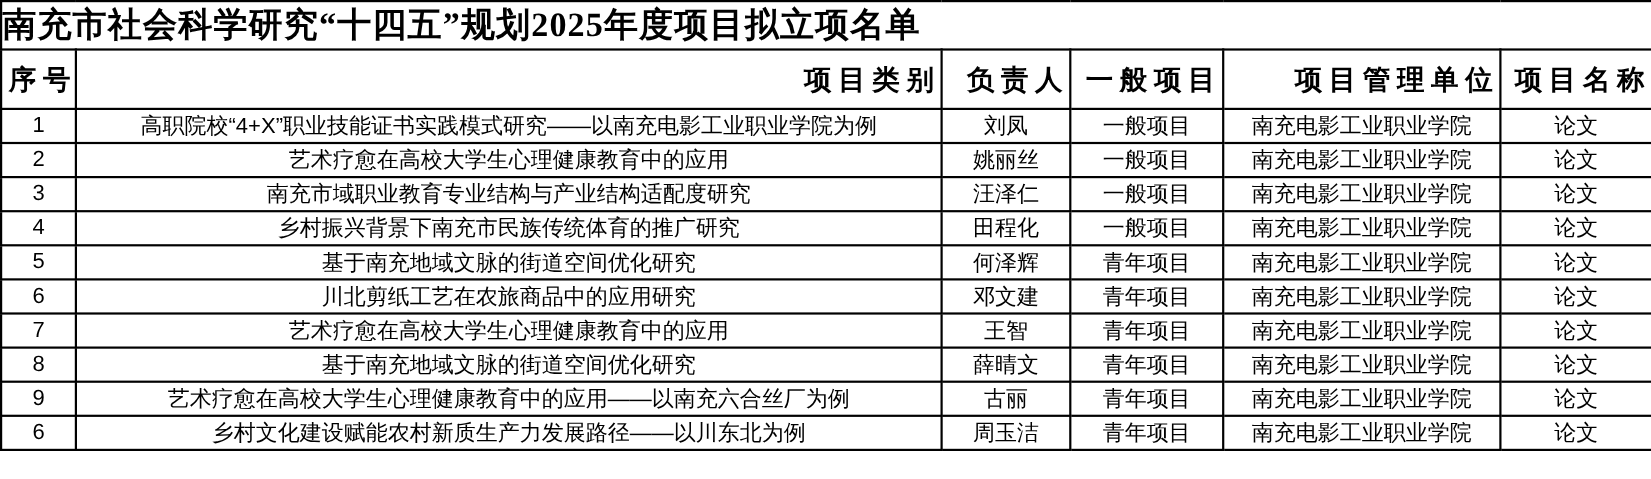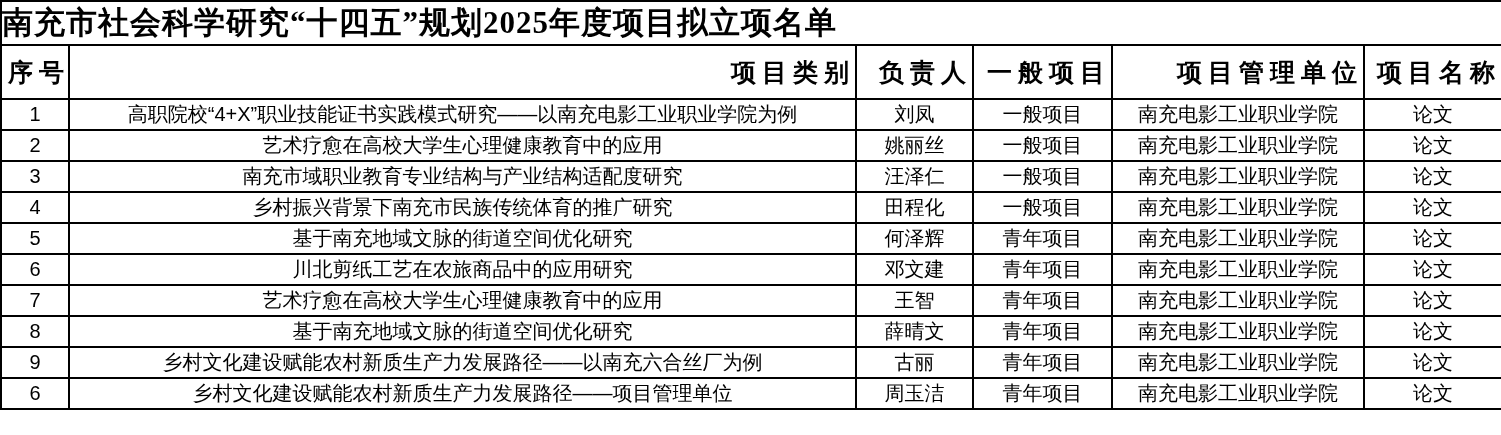--- a/index.html
+++ b/index.html
@@ -150,29 +150,29 @@
     <td class="c-no">8</td>
     <td class="c-name">基于南充地域文脉的街道空间优化研究</td>
     <td class="c-leader">薛晴文</td>
     <td class="c-cat">青年项目</td>
     <td class="c-unit">南充电影工业职业学院</td>
     <td class="c-form">论文</td>
   </tr>
 
   <tr>
     <td class="c-no">9</td>
-    <td class="c-name">乡村文化建设赋能农村新质生产力发展路径——以南充六合丝厂为例</td>
+    <td class="c-name">艺术疗愈在高校大学生心理健康教育中的应用——以南充六合丝厂为例</td>
     <td class="c-leader">古丽</td>
     <td class="c-cat">青年项目</td>
     <td class="c-unit">南充电影工业职业学院</td>
     <td class="c-form">论文</td>
   </tr>
 
   <tr>
     <td class="c-no">6</td>
-    <td class="c-name">乡村文化建设赋能农村新质生产力发展路径——项目管理单位</td>
+    <td class="c-name">乡村文化建设赋能农村新质生产力发展路径——以川东北为例</td>
     <td class="c-leader">周玉洁</td>
     <td class="c-cat">青年项目</td>
     <td class="c-unit">南充电影工业职业学院</td>
     <td class="c-form">论文</td>
   </tr>
 </tbody>
 </table>
 
 </body></html>

